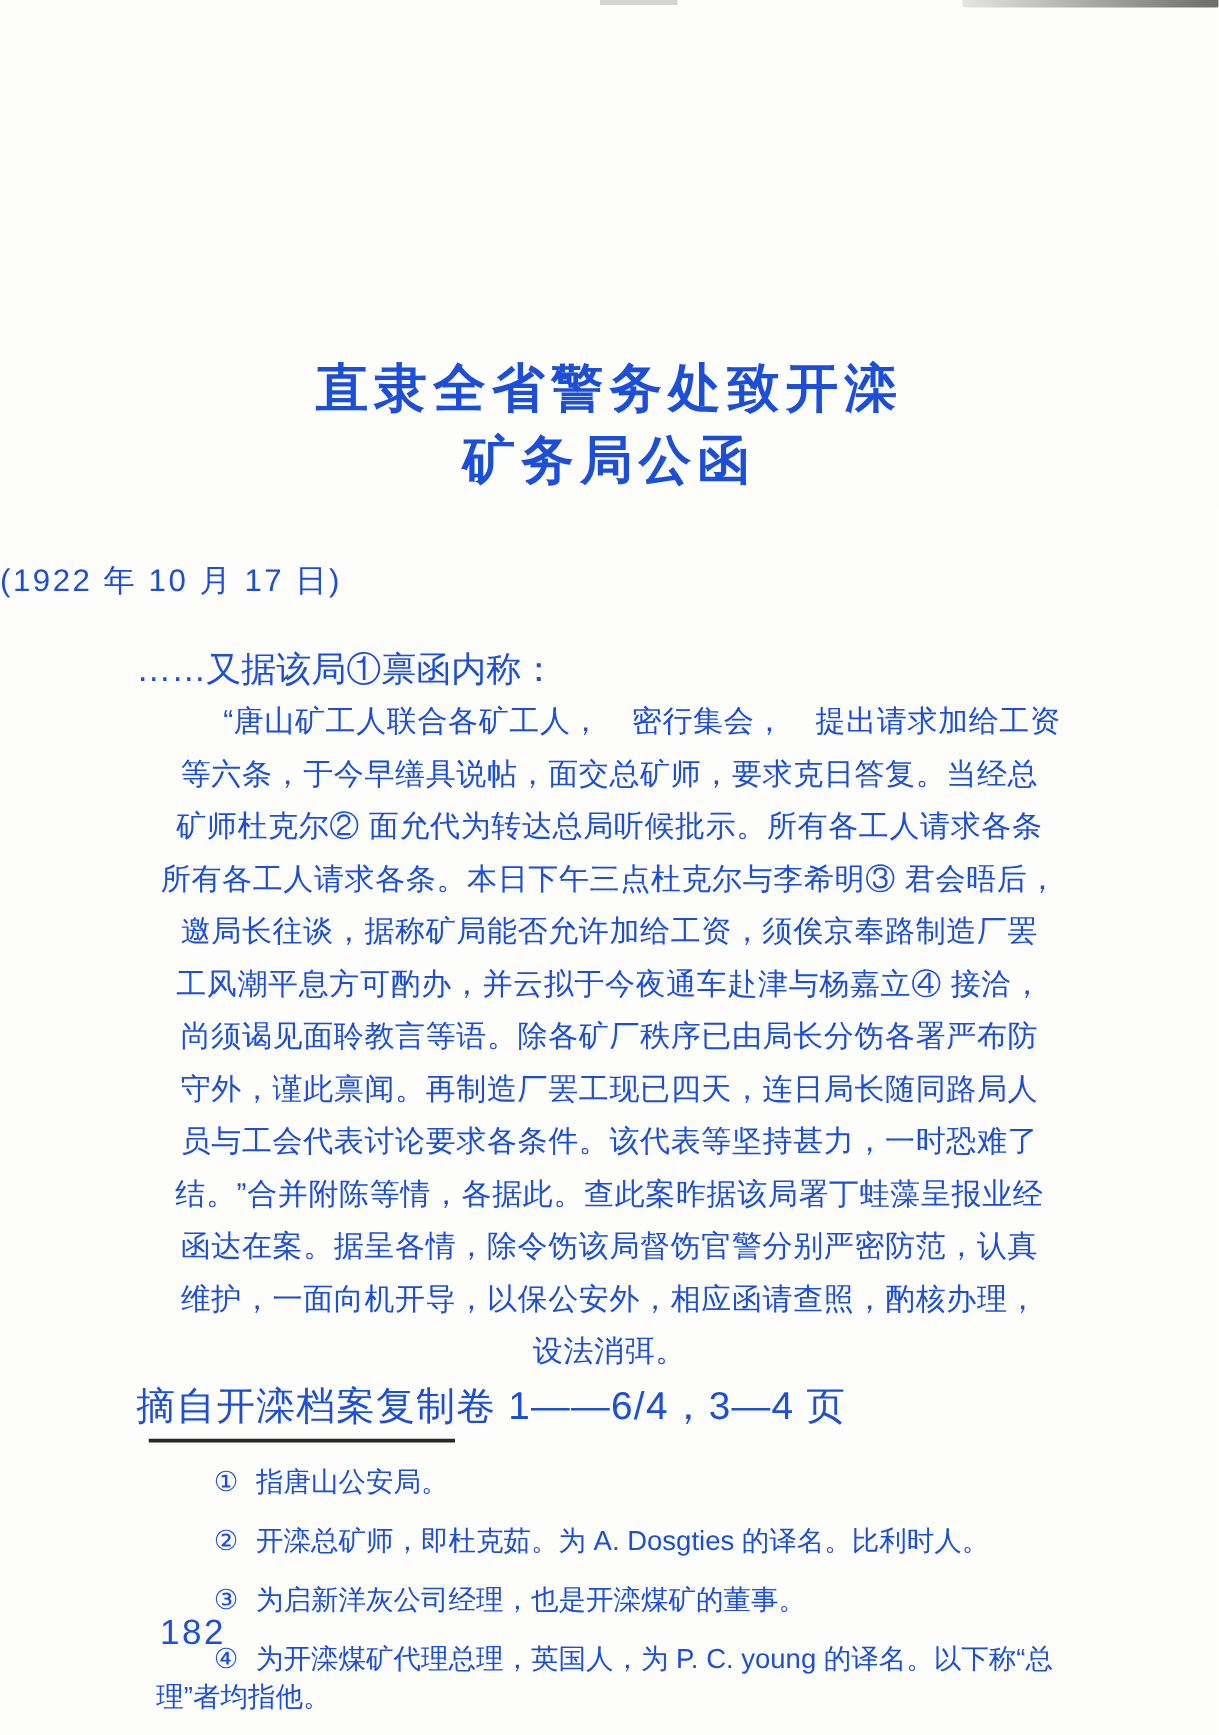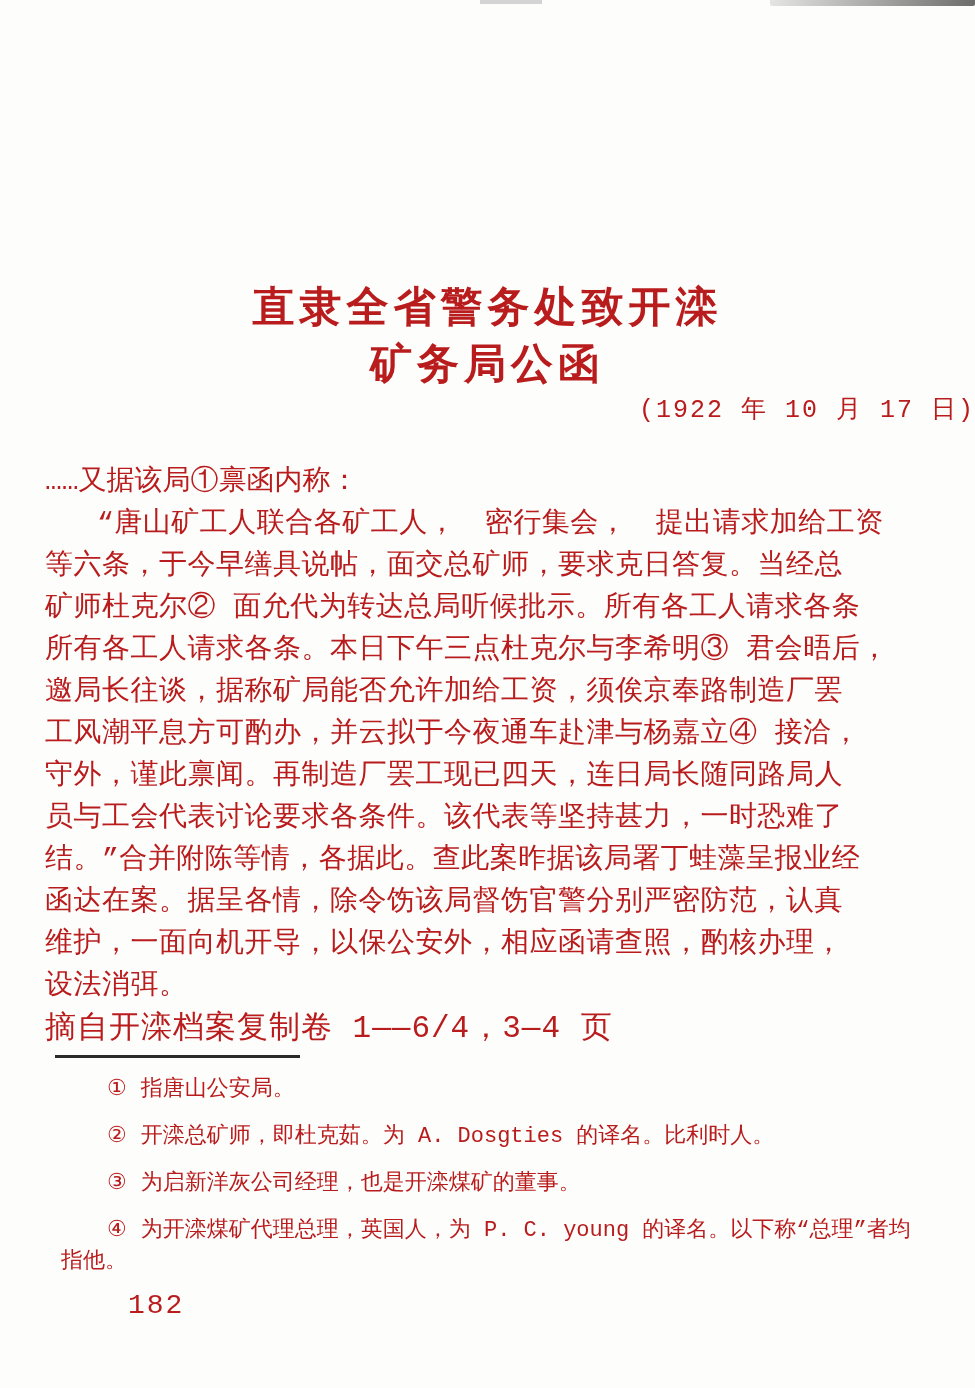--- a/index.html
+++ b/index.html
@@ -6,22 +6,22 @@
     margin: 0;
     padding: 0;
     background: #ffffff;
   }
   .page {
     position: relative;
     width: 975px;
     height: 1388px;
     margin: 0 auto;
     background: #fdfdfc;
-    color: #b91c1c;
-    font-family: Liberation Mono, monospace;
+    color: #1d4ed8;
+    font-family: Liberation Sans, sans-serif;
     overflow: hidden;
   }
   
   .artifact-right {
     position: absolute;
     top: 0; left: 770px;
     width: 205px; height: 6px;
     background: linear-gradient(to right, rgba(90,90,90,0.15), rgba(60,60,60,0.75));
     border-radius: 0 0 2px 2px;
   }
@@ -33,41 +33,43 @@
   }
   .doc-title {
     margin: 282px 0 0 0;
     text-align: center;
     font-size: 42px;
     font-weight: 700;
     line-height: 57px;
     letter-spacing: 5px;
   }
   .doc-date {
-    text-align: right;
+    margin-top: 54px;
+    text-align: left;
     font-size: 25px;
     letter-spacing: 2px;
     line-height: 30px;
   }
   .content {
-    padding: 0 45px;
+    padding: 0 109px;
   }
   .intro-line {
     margin-top: 34px;
     font-size: 28px;
     line-height: 43px;
     white-space: nowrap;
   }
   .body-lines { margin-top: 0; }
   .bline {
-    font-size: 28px;
+    font-size: 24px;
     height: 42px;
     line-height: 42px;
     letter-spacing: 0.5px;
     white-space: nowrap;
+    text-align: center;
   }
   .bline.first-line { text-indent: 52px; }
   .source-line {
     margin-top: 6px;
     padding-right: 25px;
     font-size: 31px;
     line-height: 32px;
     letter-spacing: 1px;
   }
   .footnote-rule {
@@ -115,20 +117,21 @@
 
     <div class="intro-line">……又据该局①禀函内称：</div>
 
     <div class="body-lines">
       <div class="bline first-line">“唐山矿工人联合各矿工人，　密行集会，　提出请求加给工资</div>
       <div class="bline">等六条，于今早缮具说帖，面交总矿师，要求克日答复。当经总</div>
       <div class="bline">矿师杜克尔② 面允代为转达总局听候批示。所有各工人请求各条</div>
       <div class="bline">所有各工人请求各条。本日下午三点杜克尔与李希明③ 君会晤后，</div>
       <div class="bline">邀局长往谈，据称矿局能否允许加给工资，须俟京奉路制造厂罢</div>
       <div class="bline">工风潮平息方可酌办，并云拟于今夜通车赴津与杨嘉立④ 接洽，</div>
+      <div class="bline">尚须谒见面聆教言等语。除各矿厂秩序已由局长分饬各署严布防</div>
       <div class="bline">守外，谨此禀闻。再制造厂罢工现已四天，连日局长随同路局人</div>
       <div class="bline">员与工会代表讨论要求各条件。该代表等坚持甚力，一时恐难了</div>
       <div class="bline">结。”合并附陈等情，各据此。查此案昨据该局署丁蛙藻呈报业经</div>
       <div class="bline">函达在案。据呈各情，除令饬该局督饬官警分别严密防范，认真</div>
       <div class="bline">维护，一面向机开导，以保公安外，相应函请查照，酌核办理，</div>
       <div class="bline">设法消弭。</div>
     </div>
 
     <div class="source-line">摘自开滦档案复制卷 1——6/4，3—4 页</div>
 

